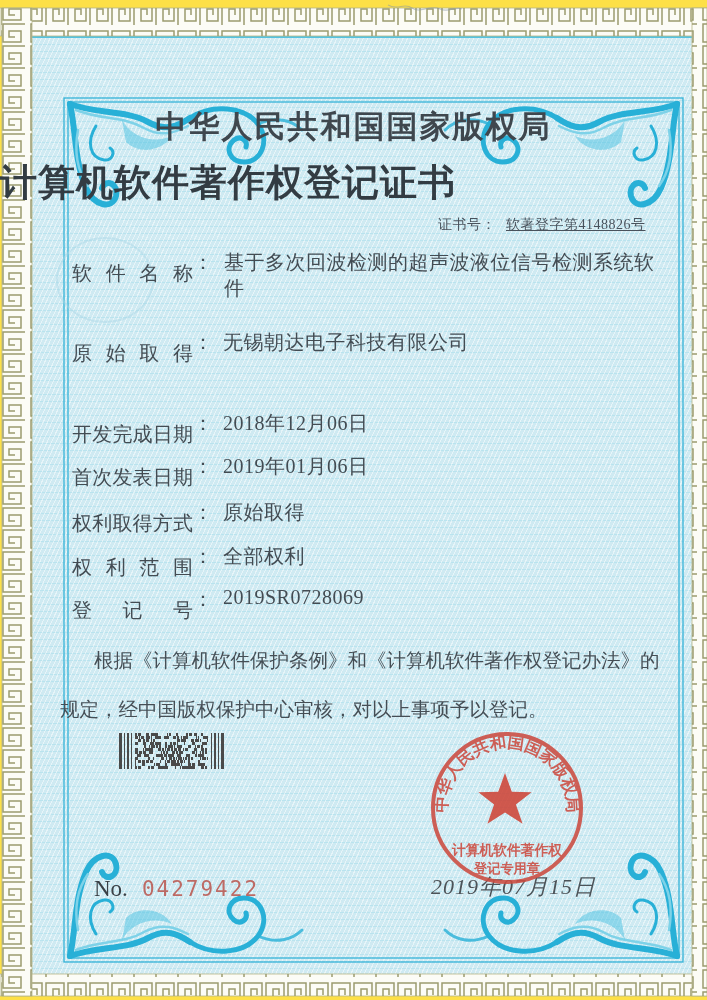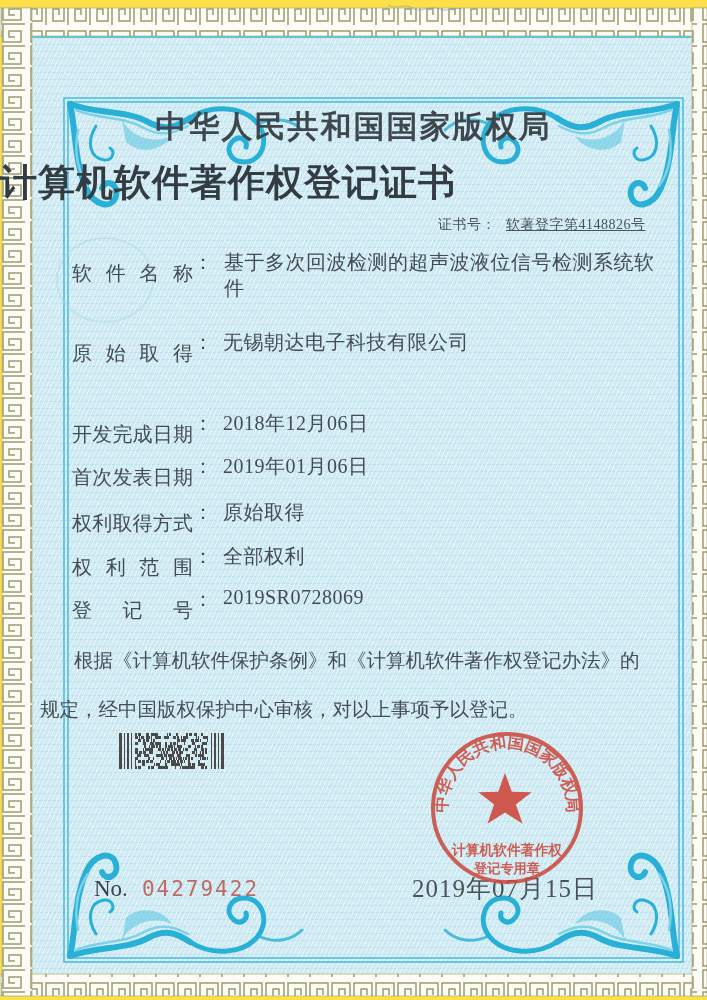--- a/index.html
+++ b/index.html
@@ -24,24 +24,24 @@
   .issuer{left:0;top:106px;width:707px;text-align:center;font-size:31px;letter-spacing:2px;font-weight:600;color:#3f474e;}
   .cert-title{left:0;top:158px;width:707px;font-size:37px;letter-spacing:1px;font-weight:700;color:#333c43;}
   .certno{left:438px;top:216px;font-size:14px;color:#49525c;letter-spacing:.5px;}
   .certno .num{margin-left:10px;text-decoration:underline;}
   .row{left:72px;font-size:20px;color:#434c53;white-space:nowrap;}
   .lbl{display:inline-block;width:121px;text-align:justify;text-align-last:justify;vertical-align:top;margin-top:11px;}
   .colon{vertical-align:top;}
   .val{margin-left:10px;vertical-align:top;letter-spacing:.5px;margin-top:25px;}
   .val-block{display:inline-block;margin-left:11px;vertical-align:top;width:450px;line-height:26px;white-space:normal;letter-spacing:.5px;}
   .r0{top:249px;} .r1{top:329px;} .r2{top:410px;} .r3{top:453px;} .r4{top:499px;} .r5{top:543px;} .r6{top:586px;}
-  .statement{left:40px;top:636px;width:608px;font-size:19.5px;line-height:49px;color:#454e55;}
+  .statement{left:60px;top:636px;width:608px;font-size:19.5px;line-height:49px;color:#454e55;}
   .statement .l1{text-indent:34px;}
   .barcode{left:119px;top:733px;z-index:4;}
-  .stamp-date{left:412px;top:872px;font-size:25px;letter-spacing:1px;color:#4c5358;}
+  .stamp-date{left:431px;top:872px;font-size:22px;letter-spacing:1px;color:#4c5358;font-style:italic;}
   .serial{left:94px;top:876px;font-size:23px;color:#3a4147;}
   .serial .sn{font-family:"DejaVu Sans Mono",monospace;font-size:21px;color:#b9544c;letter-spacing:2px;margin-left:14px;opacity:.85;margin-top:45px;}
   .seal{position:absolute;left:420px;top:722px;z-index:6;opacity:.88;}
 </style>
 </head>
 <body>
 
 <div class="page">
 
   <div class="panel"></div>

